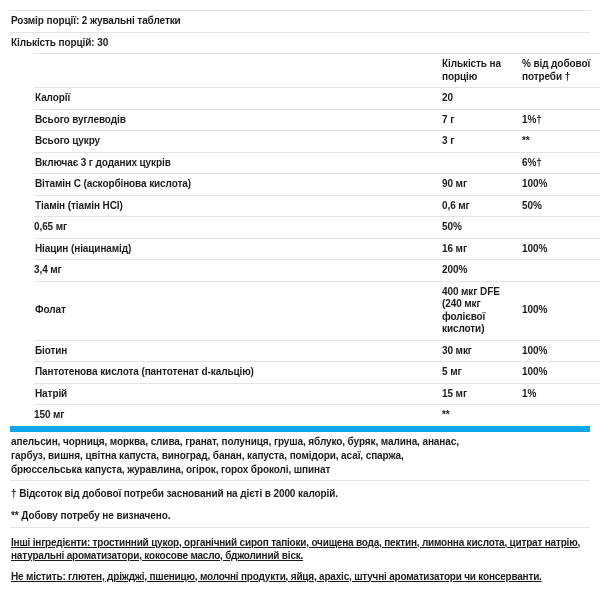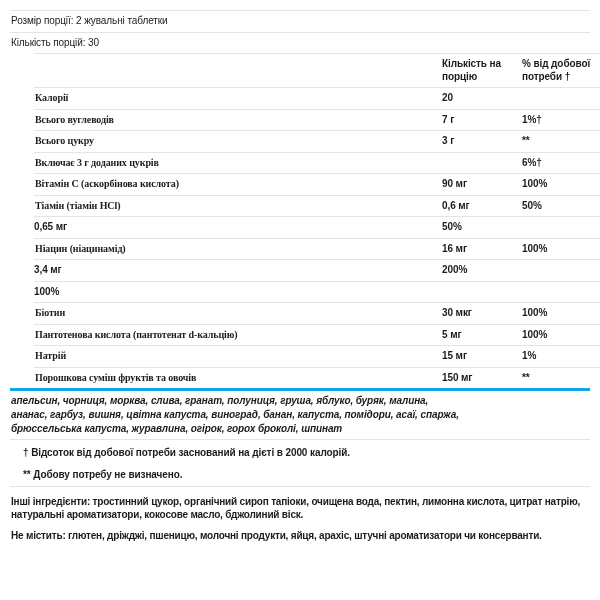--- a/index.html
+++ b/index.html
@@ -12,68 +12,68 @@
     overflow: hidden;
   }
   .label-container {
     margin: 10px 10px 0 10px;
     width: 580px;
   }
   .info-row {
     border-top: 1px solid #e4e4e4;
     padding: 4px 0 4px 1px;
     font-size: 10px;
-    font-weight: normal;
+    font-weight: bold;
     line-height: 12.5px;
     letter-spacing: -0.1px;
   }
   .facts-table { width: 100%; margin-left: 24px; }
   .t-row {
     display: grid;
     grid-template-columns: 1fr 80px 92px;
     border-top: 1px solid #e4e4e4;
     padding: 4px 0;
     font-size: 10px;
     font-weight: bold;
     line-height: 12.5px;
     letter-spacing: -0.1px;
   }
-  .t-row .cell-label   { align-self: center; padding-left: 1px; padding-right: 8px; font-family: Liberation Serif, serif; }
+  .t-row .cell-label   { align-self: center; padding-left: 1px; padding-right: 8px; }
   .t-row .cell-amount  { align-self: start;  padding-right: 6px; }
   .t-row .cell-dv      { align-self: center; padding-right: 4px; }
   .t-row.header-row { border-top: 1px solid #e4e4e4; }
   .t-row.header-row .cell-amount, .t-row.header-row .cell-dv { align-self: start; }
   .blend-section {
-    border-top: 3px solid #0ea5e9;
+    border-top: 6px solid #0ea5e9;
     padding: 3px 0 3px 1px;
-    font-style: italic;
   }
   .blend-section p {
     margin: 0;
     max-width: 456px;
     font-size: 10px;
     font-weight: bold;
     line-height: 14px;
     letter-spacing: -0.1px;
   }
   .footnotes-section {
     border-top: 1px solid #e4e4e4;
     padding: 6px 0 5px 1px;
   }
   .footnotes-section p {
-    margin: 0 0 9px 12px;
+    margin: 0 0 9px 0;
     font-size: 10px;
     font-weight: bold;
     line-height: 13px;
     letter-spacing: -0.1px;
   }
   .footnotes-section p:last-child { margin-bottom: 0; }
   .bottom-section {
     border-top: 1px solid #e4e4e4;
     padding: 8px 0 0 1px;
+    text-decoration: underline;
   }
   .bottom-section p {
     margin: 0 0 8px 0;
     font-size: 10px;
     font-weight: bold;
     line-height: 13px;
     letter-spacing: -0.2px;
   }
 </style>
 </head>
@@ -138,20 +138,22 @@
     <div class="cell-amount">16 мг</div>
     <div class="cell-dv">100%</div>
   </div>
 
   <div class="t-row">
     <div class="cell-amount">3,4 мг</div>
     <div class="cell-dv">200%</div>
   </div>
 
   <div class="t-row">
+    <div class="cell-label">Фолат</div>
+    <div class="cell-amount">400 мкг DFE (240 мкг фолієвої кислоти)</div>
     <div class="cell-dv">100%</div>
   </div>
 
 
   <div class="t-row">
     <div class="cell-label">Біотин</div>
     <div class="cell-amount">30 мкг</div>
     <div class="cell-dv">100%</div>
   </div>
 
@@ -161,21 +163,20 @@
     <div class="cell-dv">100%</div>
   </div>
 
   <div class="t-row">
     <div class="cell-label">Натрій</div>
     <div class="cell-amount">15 мг</div>
     <div class="cell-dv">1%</div>
   </div>
 
   <div class="t-row">
-    <div class="cell-label">Порошкова суміш фруктів та овочів</div>
     <div class="cell-amount">150 мг</div>
     <div class="cell-dv">**</div>
   </div>
 </div>
   </div>
 
   <div class="blend-section">
     <p>апельсин, чорниця, морква, слива, гранат, полуниця, груша, яблуко, буряк, малина, ананас, гарбуз, вишня, цвітна капуста, виноград, банан, капуста, помідори, асаї, спаржа, брюссельська капуста, журавлина, огірок, горох броколі, шпинат</p>
   </div>
 

